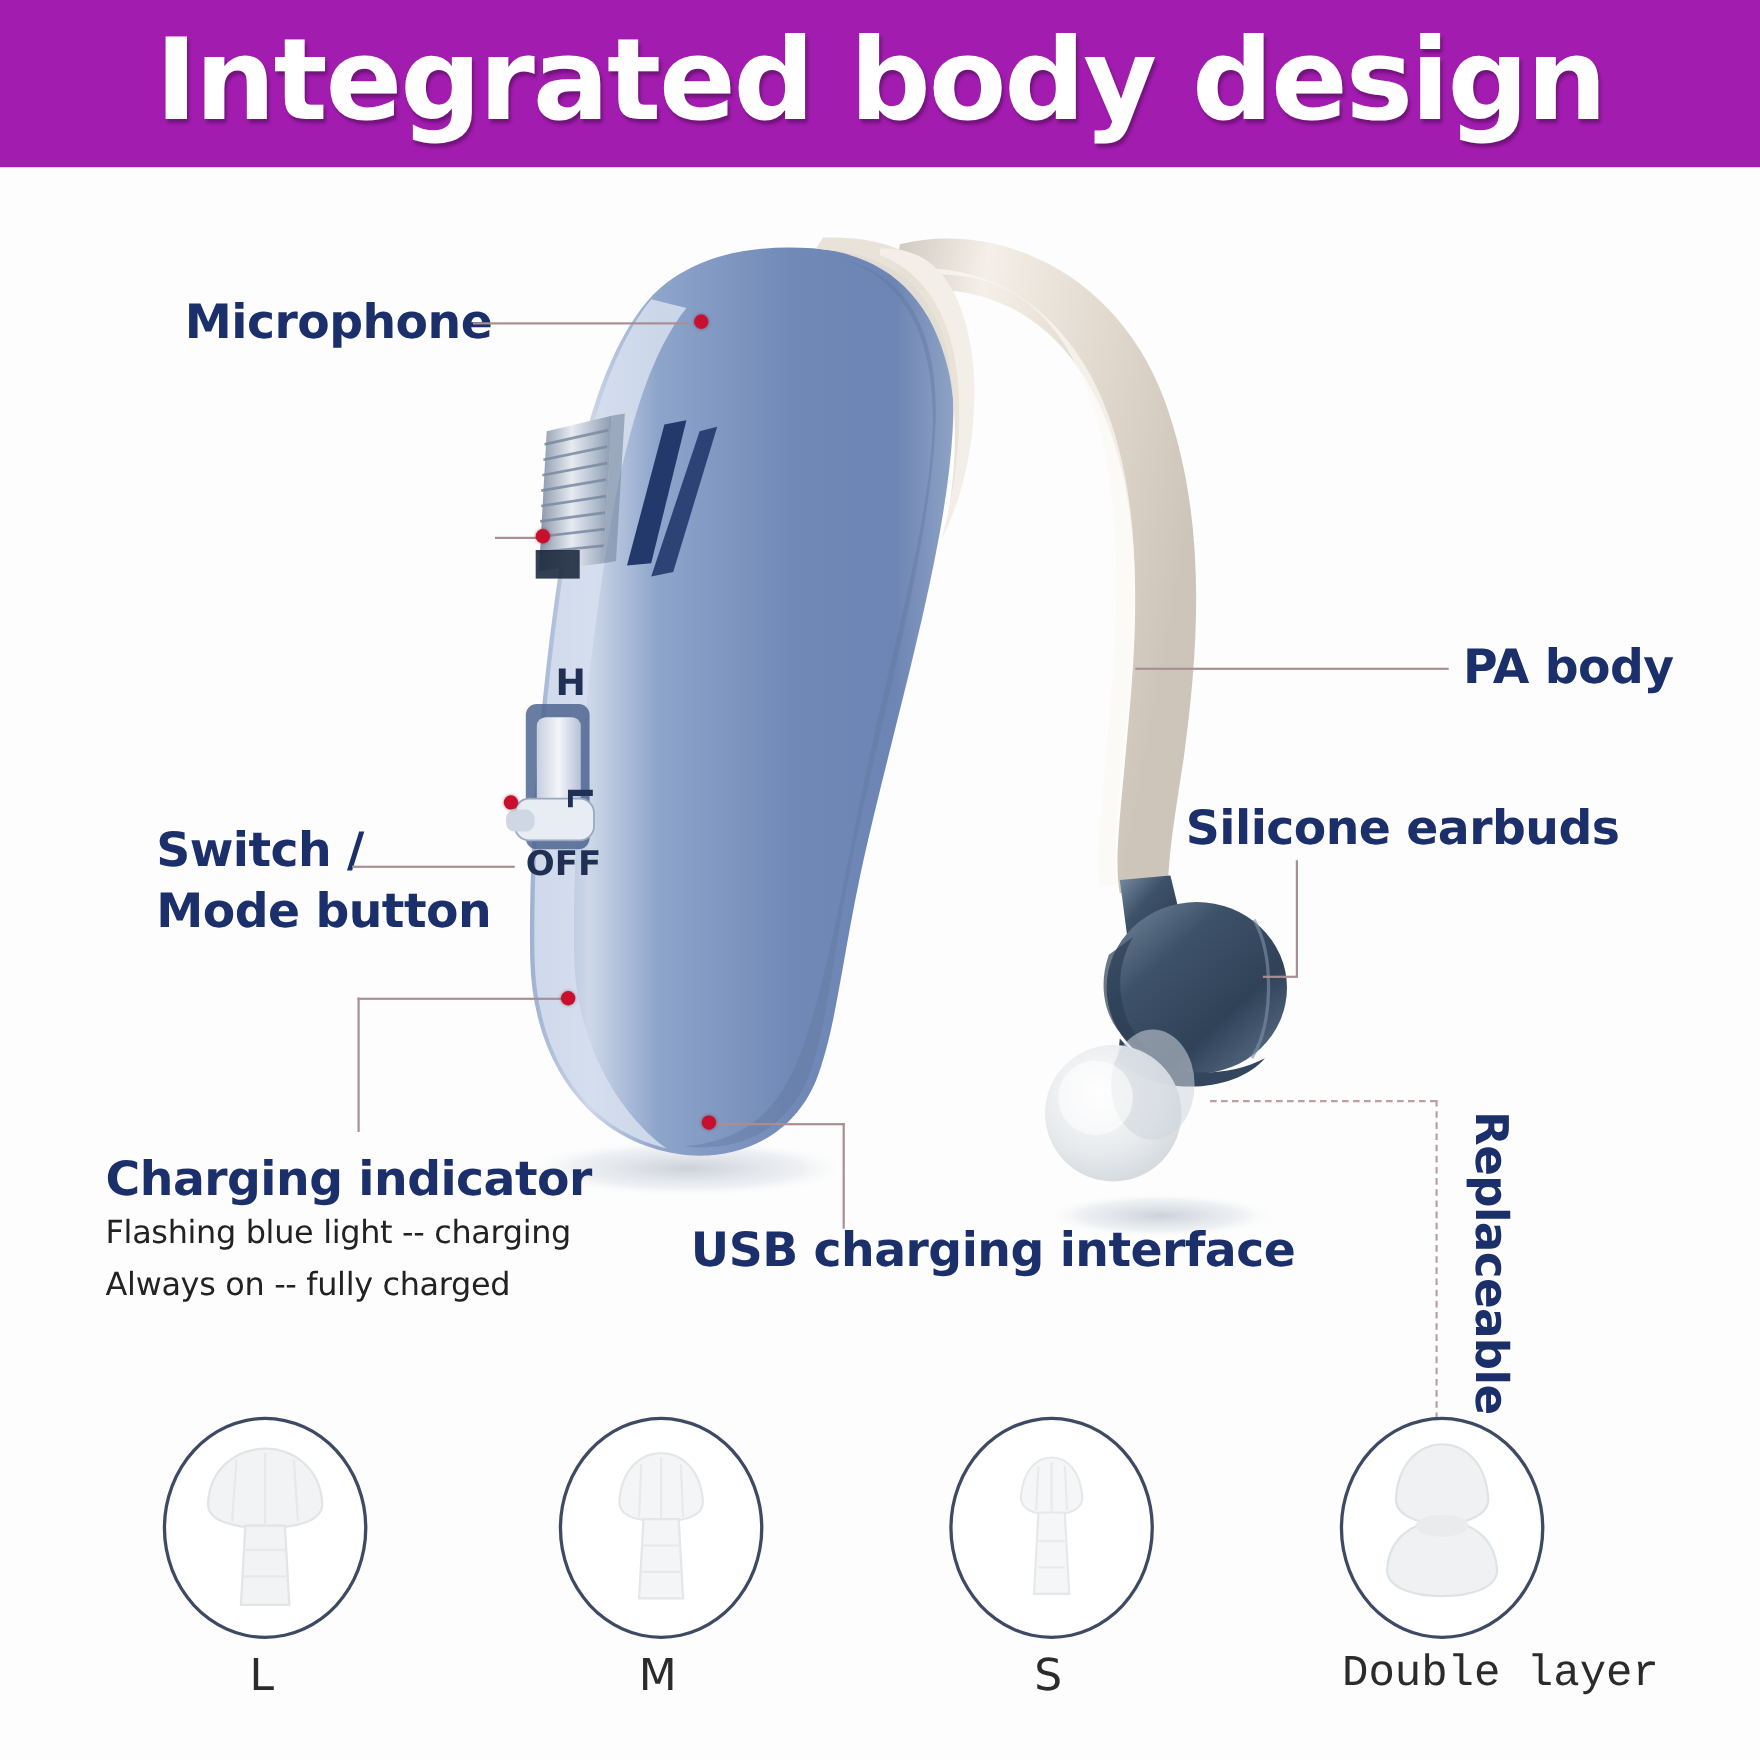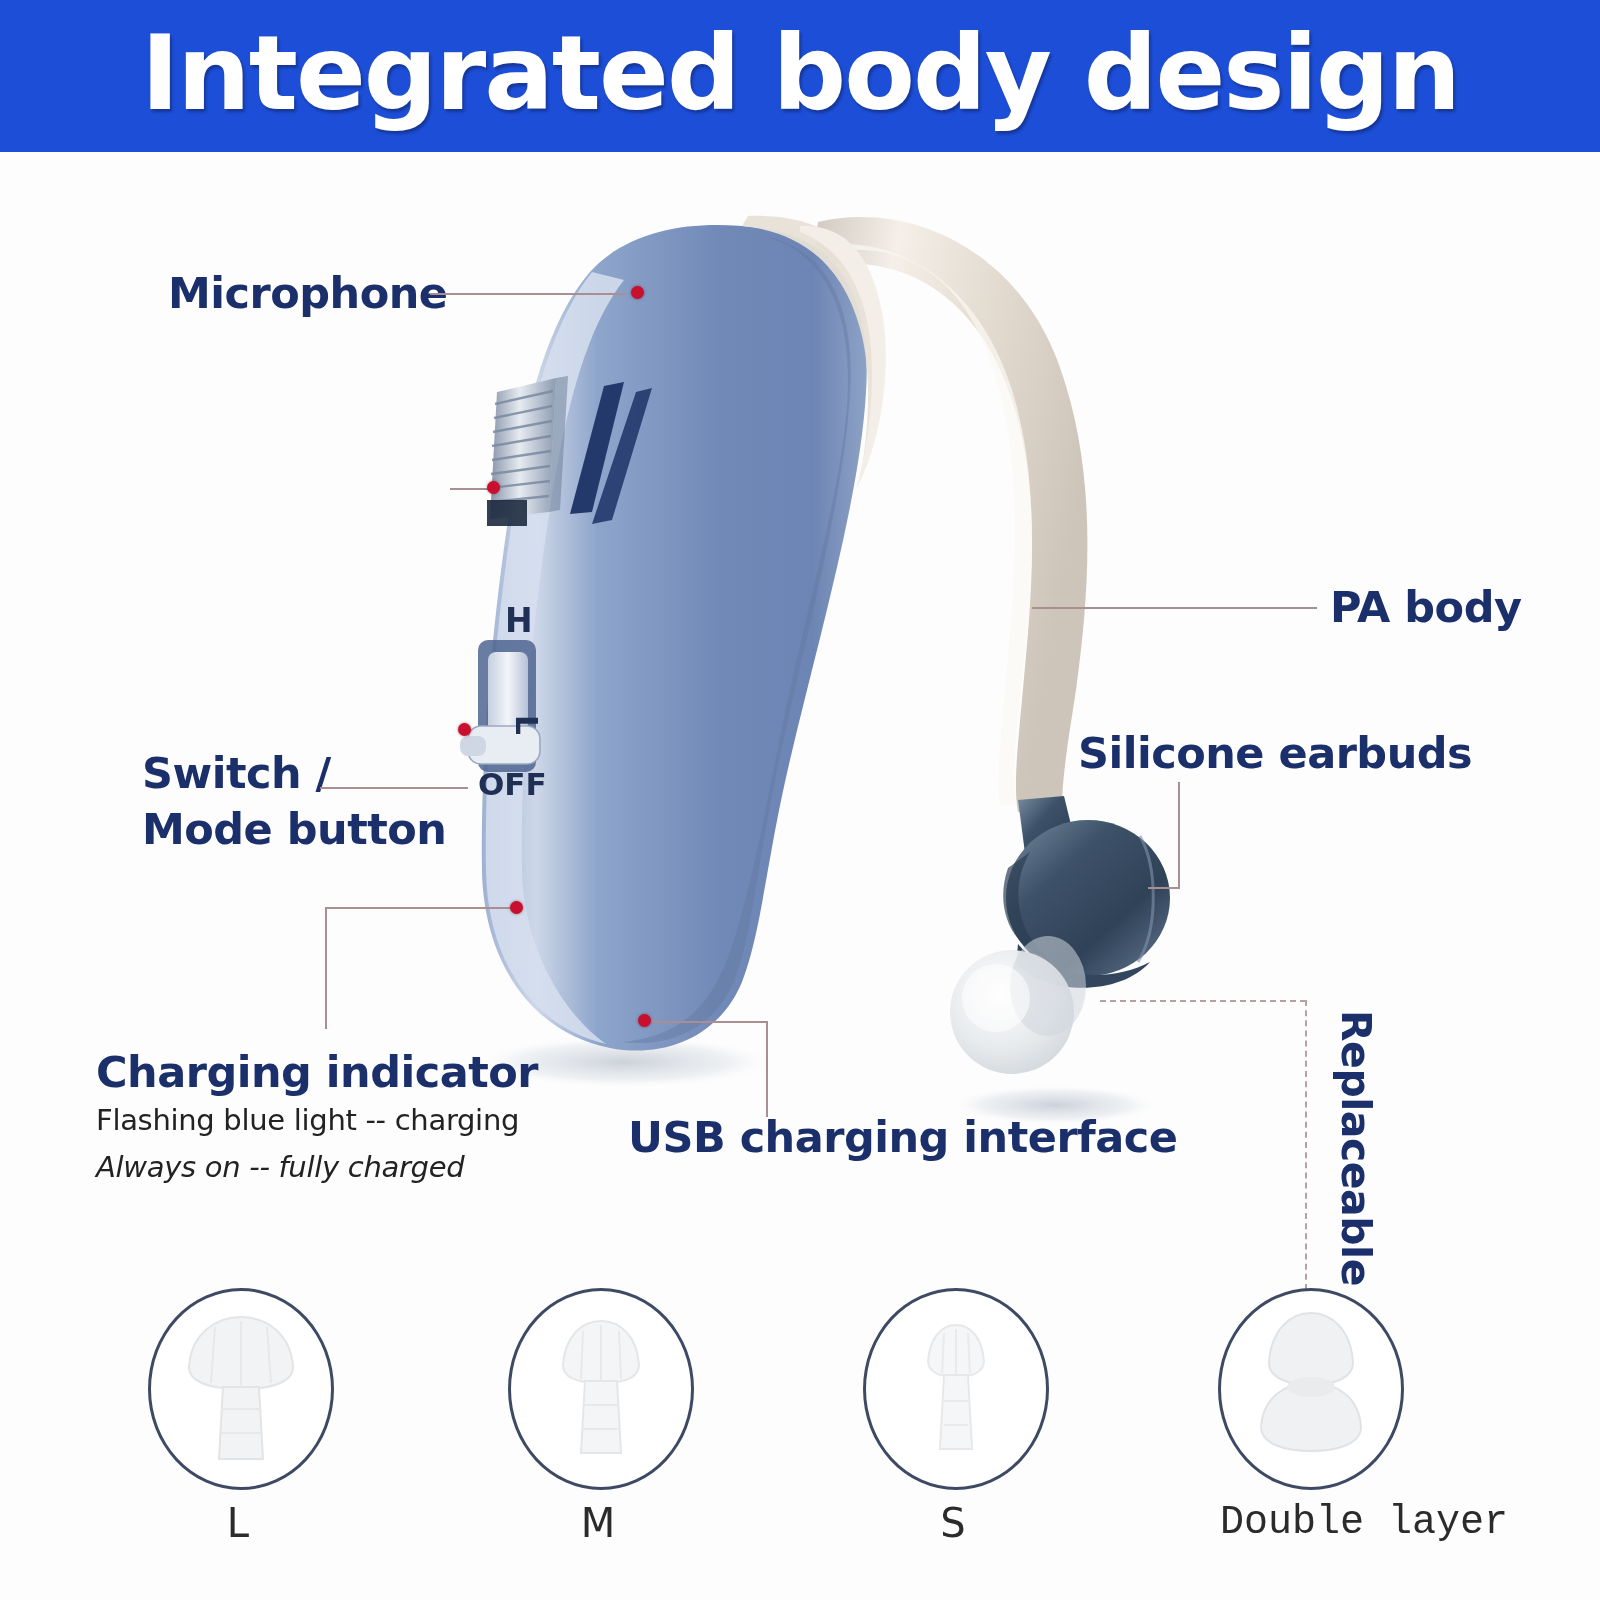--- a/index.html
+++ b/index.html
@@ -8,21 +8,21 @@
     background:#ffffff;
     font-family:"Liberation Sans", sans-serif;
     overflow:hidden;
     position:relative;
   }
   #stage{position:relative;width:1600px;height:1600px;overflow:hidden;background:#fdfdfd;}
 
   
   .banner{
     position:absolute;left:0;top:0;width:1600px;height:152px;
-    background:#1d4ed8;
+    background:#a21caf;
     overflow:hidden;
   }
   .banner-title{
     position:absolute;left:0;top:50%;transform:translateY(-52%);
     width:1600px;text-align:center;
     color:#ffffff;
     font-family:"DejaVu Sans", sans-serif;
     font-size:103px;font-weight:bold;
     letter-spacing:-2px;
     line-height:1;
@@ -249,21 +249,21 @@
   <div class="lbl two" style="left:142px;top:748px;">Switch /</div>
   <div class="lbl two" style="left:142px;top:804px;">Mode button</div>
   <div class="leader h" style="left:320px;top:787px;width:148px;"></div>
   <div class="dot" style="left:458px;top:723px;"></div>
 
   <div class="leader h" style="left:325px;top:907px;width:192px;"></div>
   <div class="leader v" style="left:325px;top:907px;height:122px;"></div>
   <div class="dot" style="left:510px;top:901px;"></div>
   <div class="lbl" style="left:96px;top:1028px;margin-top:19px;">Charging indicator</div>
   <div class="subtext" style="left:96px;top:1100px;">Flashing blue light -- charging</div>
-  <div class="subtext" style="left:96px;top:1147px;font-style:italic;">Always on -- fully charged</div>
+  <div class="subtext" style="left:96px;top:1147px;">Always on -- fully charged</div>
 
   <div class="leader h" style="left:651px;top:1021px;width:117px;"></div>
   <div class="leader v" style="left:766px;top:1021px;height:96px;"></div>
   <div class="dot" style="left:638px;top:1014px;"></div>
   <div class="lbl" style="left:628px;top:1112px;">USB charging interface</div>
 
   <div class="leader h" style="left:1032px;top:607px;width:285px;"></div>
   <div class="lbl" style="left:1330px;top:582px;">PA body</div>
 
   <div class="lbl" style="left:1078px;top:728px;">Silicone earbuds</div>

